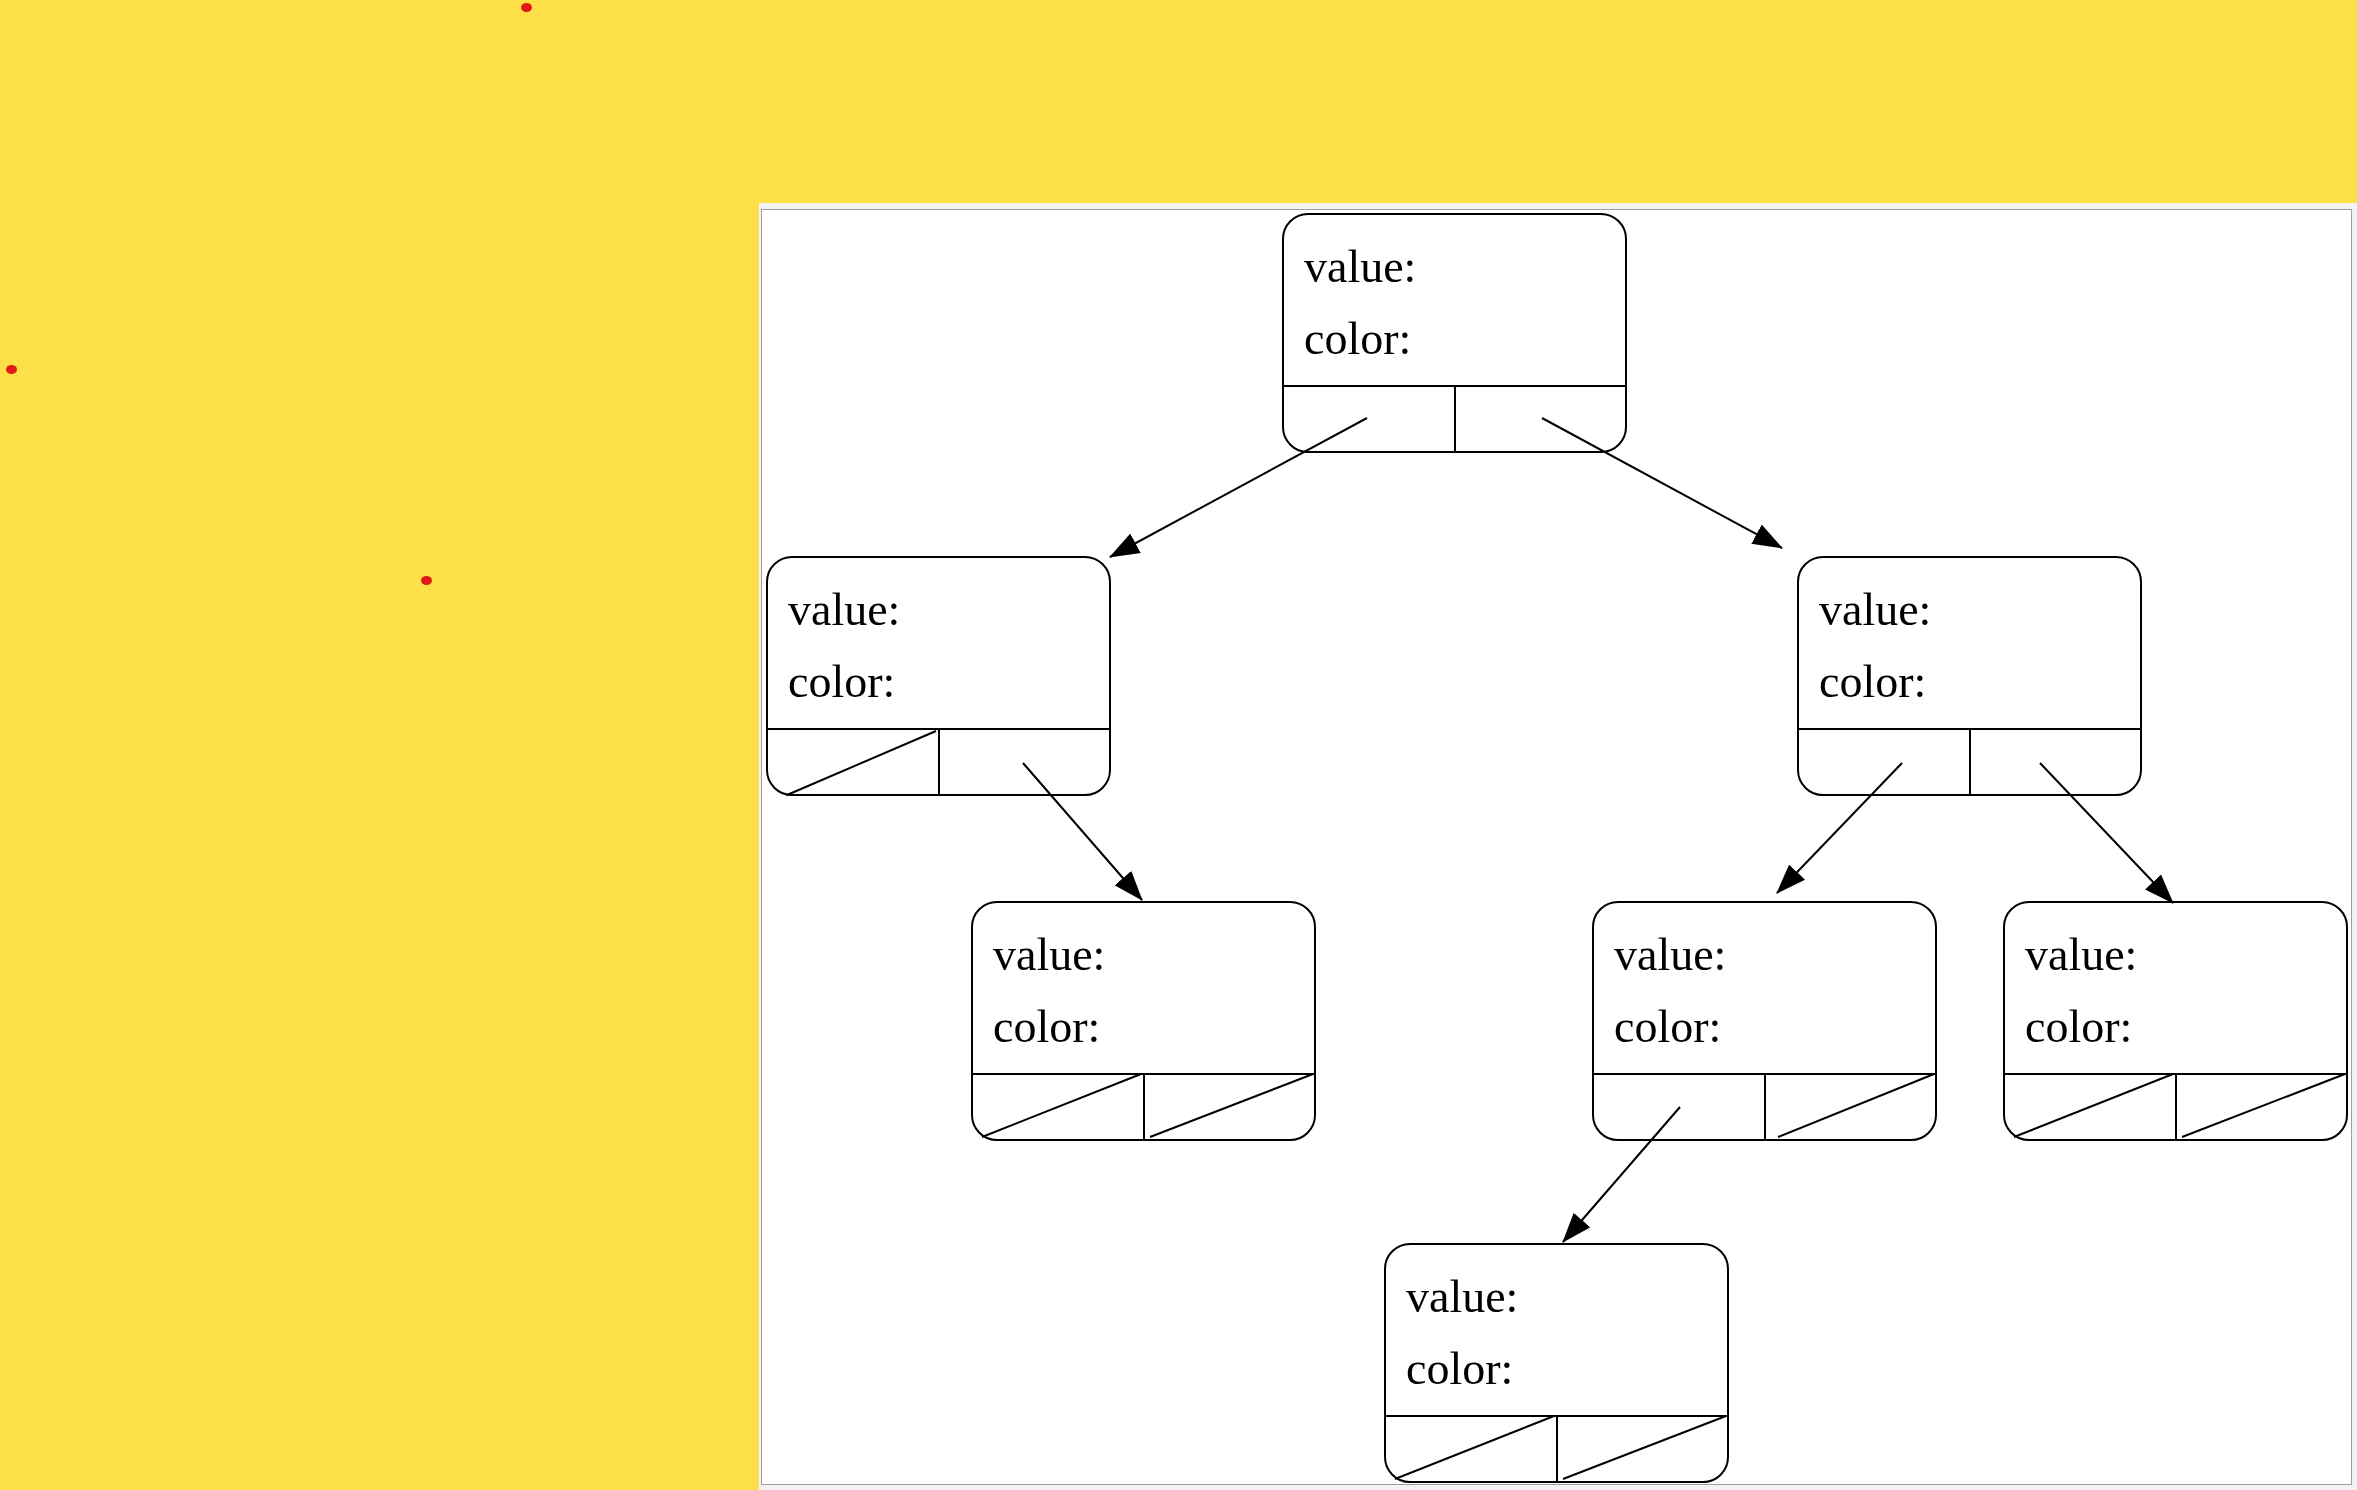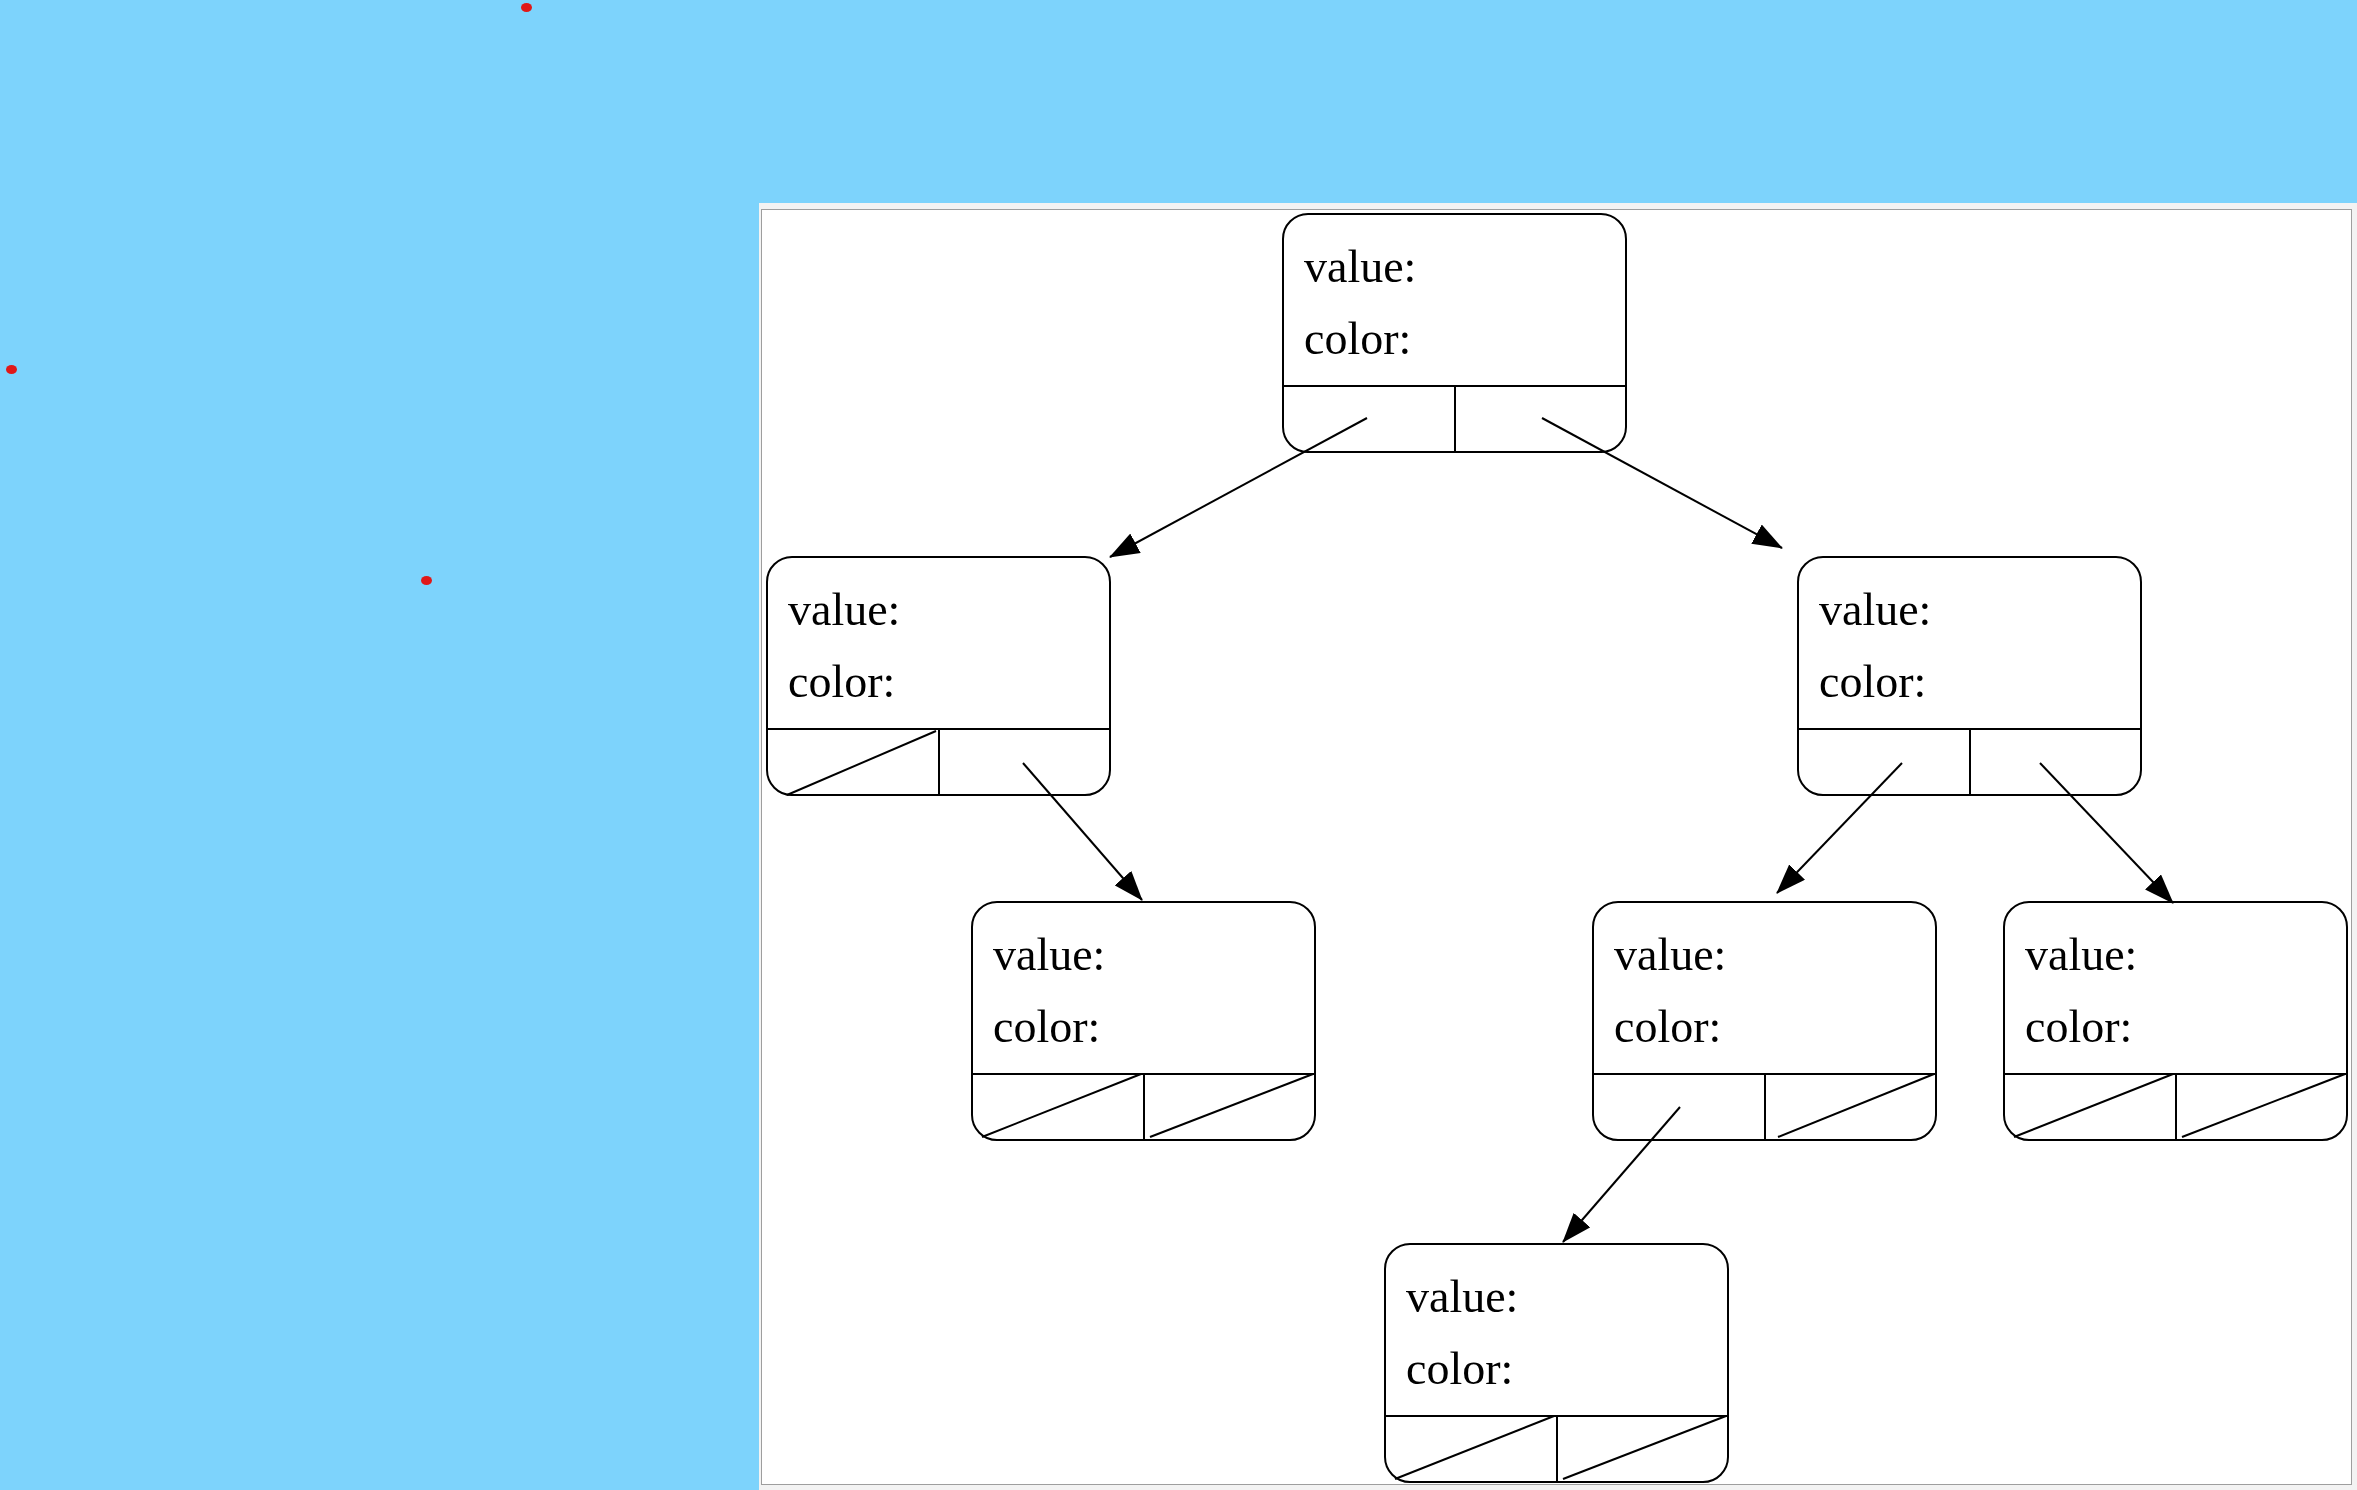--- a/index.html
+++ b/index.html
@@ -8,21 +8,21 @@
     width: 2357px;
     height: 1490px;
     background: #000000;
     overflow: hidden;
     font-family: "Liberation Serif", serif;
   }
   .desktop {
     position: absolute;
     left: 0; top: 0;
     width: 2357px; height: 1490px;
-    background: #7dd3fc;
+    background: #fde047;
   }
   
   .viewer-frame {
     position: absolute;
     left: 759px; top: 203px;
     width: 1598px; height: 1287px;
     background: #f3f3f3;
   }
   .diagram-canvas {
     position: absolute;

